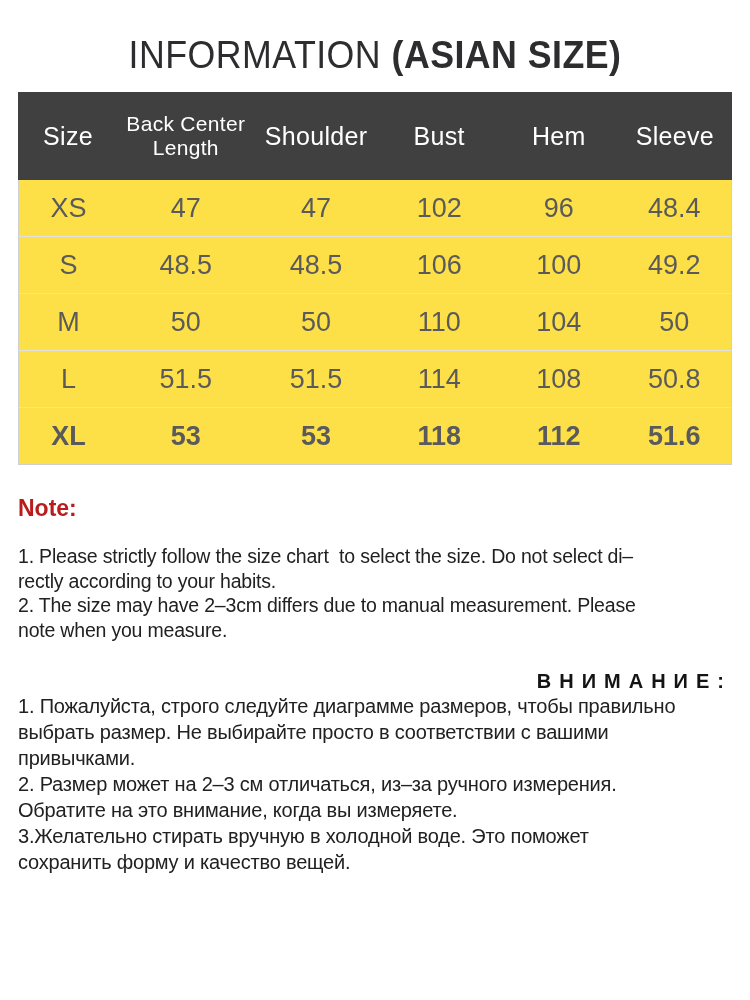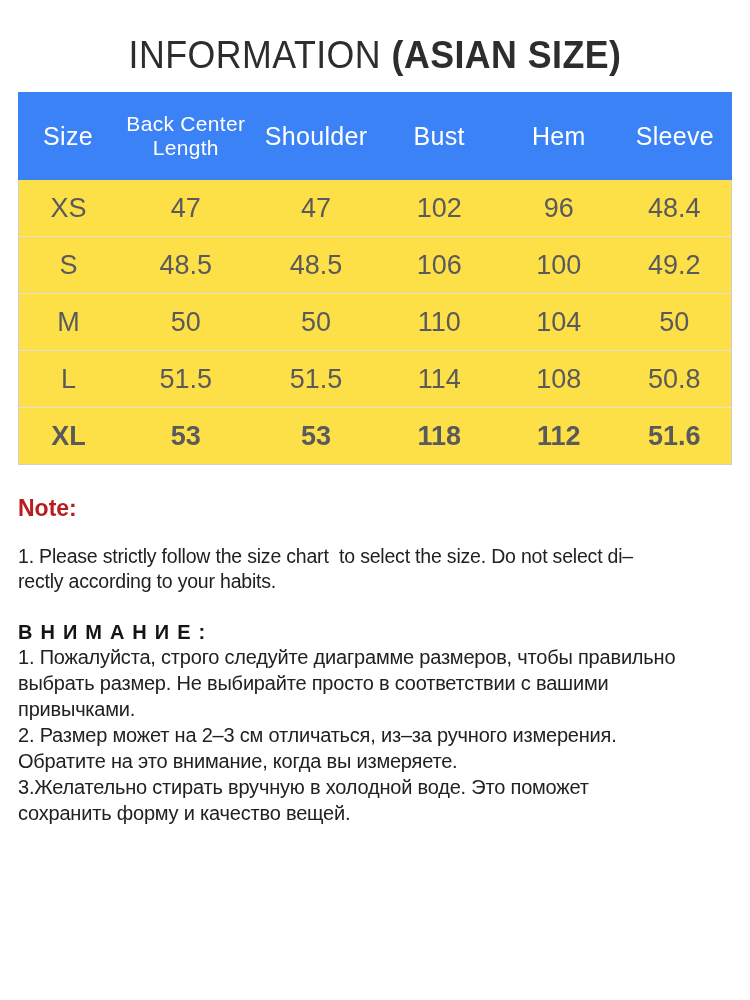--- a/index.html
+++ b/index.html
@@ -33,21 +33,21 @@
 
   
   table.size-table {
     width: 100%;
     margin-top: 15px;
     border-collapse: separate;
     border-spacing: 0;
     table-layout: fixed;
   }
   table.size-table thead th {
-    background: #3b82f6;
+    background: #404040;
     color: #ffffff;
     font-weight: 400;
     font-size: 25px;
     height: 88px;
     vertical-align: middle;
     text-align: center;
     letter-spacing: 0.3px;
   }
   table.size-table thead th.small-head {
     font-size: 21px;
@@ -80,20 +80,21 @@
     line-height: 24.5px;
     letter-spacing: -0.2px;
     color: #212121;
   }
   .attention-heading {
     margin-top: 28px;
     font-size: 20px;
     font-weight: 700;
     letter-spacing: 8px;
     color: #141414;
+    text-align: right;
   }
   .attention-body { }
   .ru-line {
     white-space: pre-wrap;
     font-size: 20px;
     line-height: 26px;
     letter-spacing: -0.2px;
     color: #212121;
   }
 </style>
@@ -165,20 +166,22 @@
         <td>51.6</td>
       </tr>
     </tbody>
   </table>
 
   <div>
     <h2 class="note-heading">Note:</h2>
     <div class="note-body">
       <p class="note-line">1. Please strictly follow the size chart  to select the size. Do not select di–
 rectly according to your habits.</p>
+      <p class="note-line">2. The size may have 2–3cm differs due to manual measurement. Please
+note when you measure.</p>
     </div>
   </div>
 
   <div>
     <h2 class="attention-heading">ВНИМАНИЕ:</h2>
     <div class="attention-body">
       <p class="ru-line">1. Пожалуйста, строго следуйте диаграмме размеров, чтобы правильно
 выбрать размер. Не выбирайте просто в соответствии с вашими
 привычками.</p>
       <p class="ru-line">2. Размер может на 2–3 см отличаться, из–за ручного измерения.

